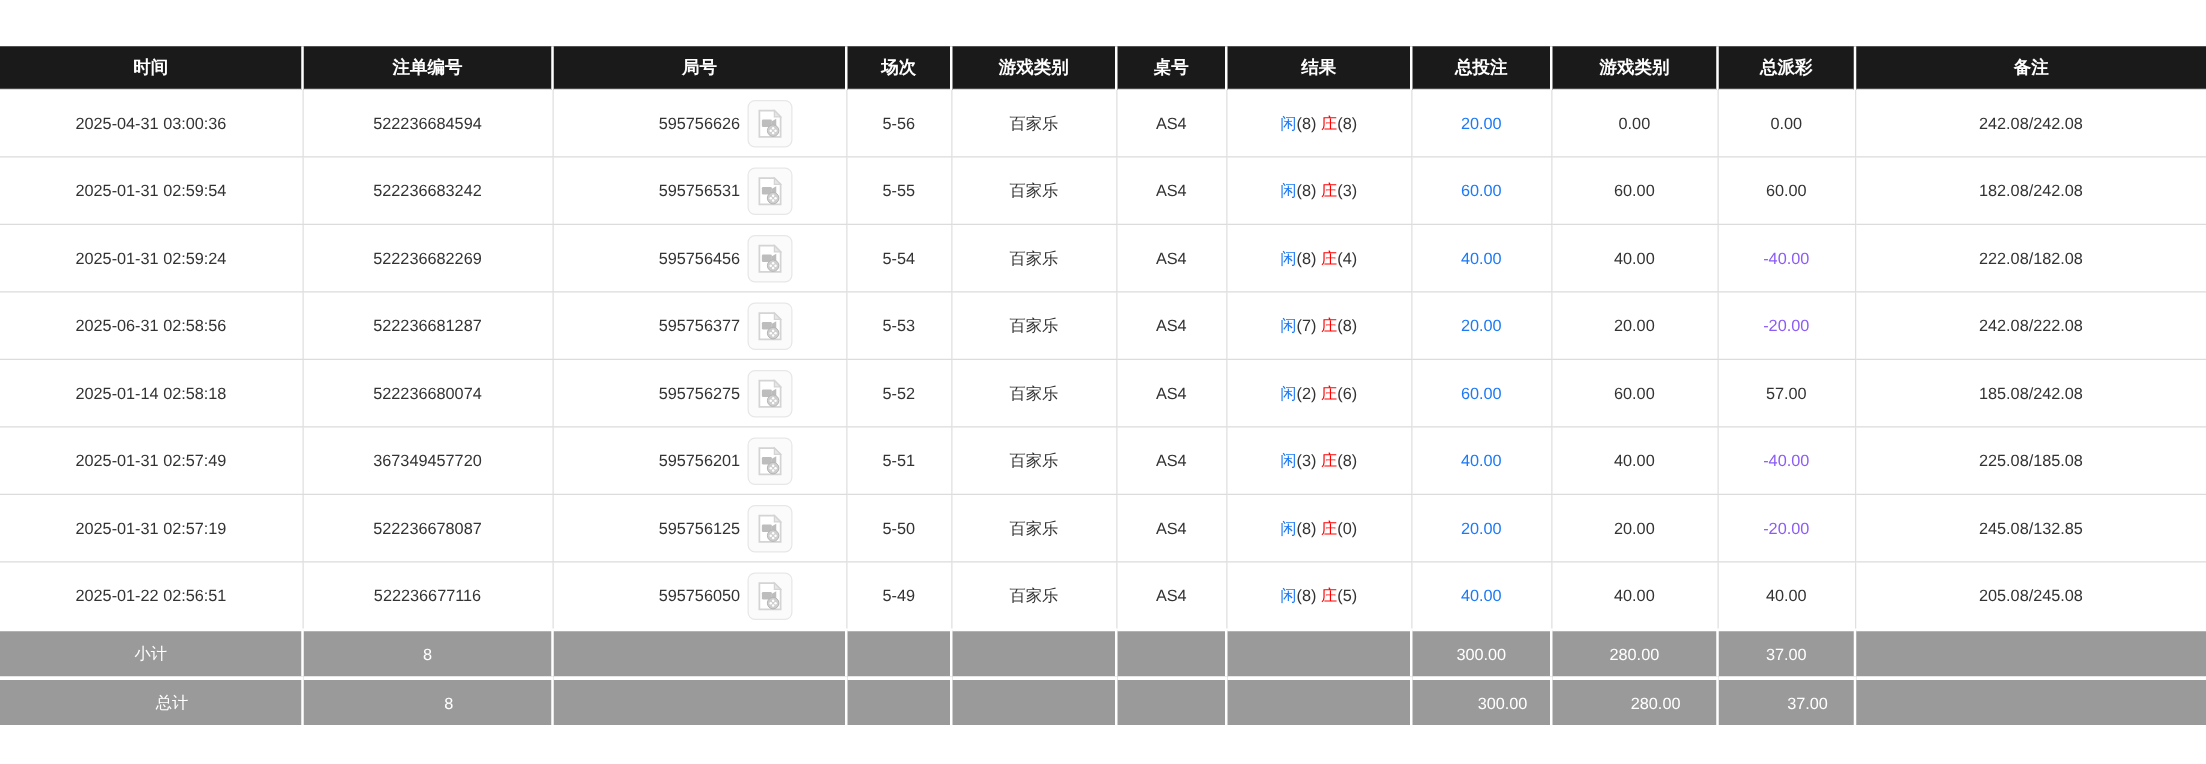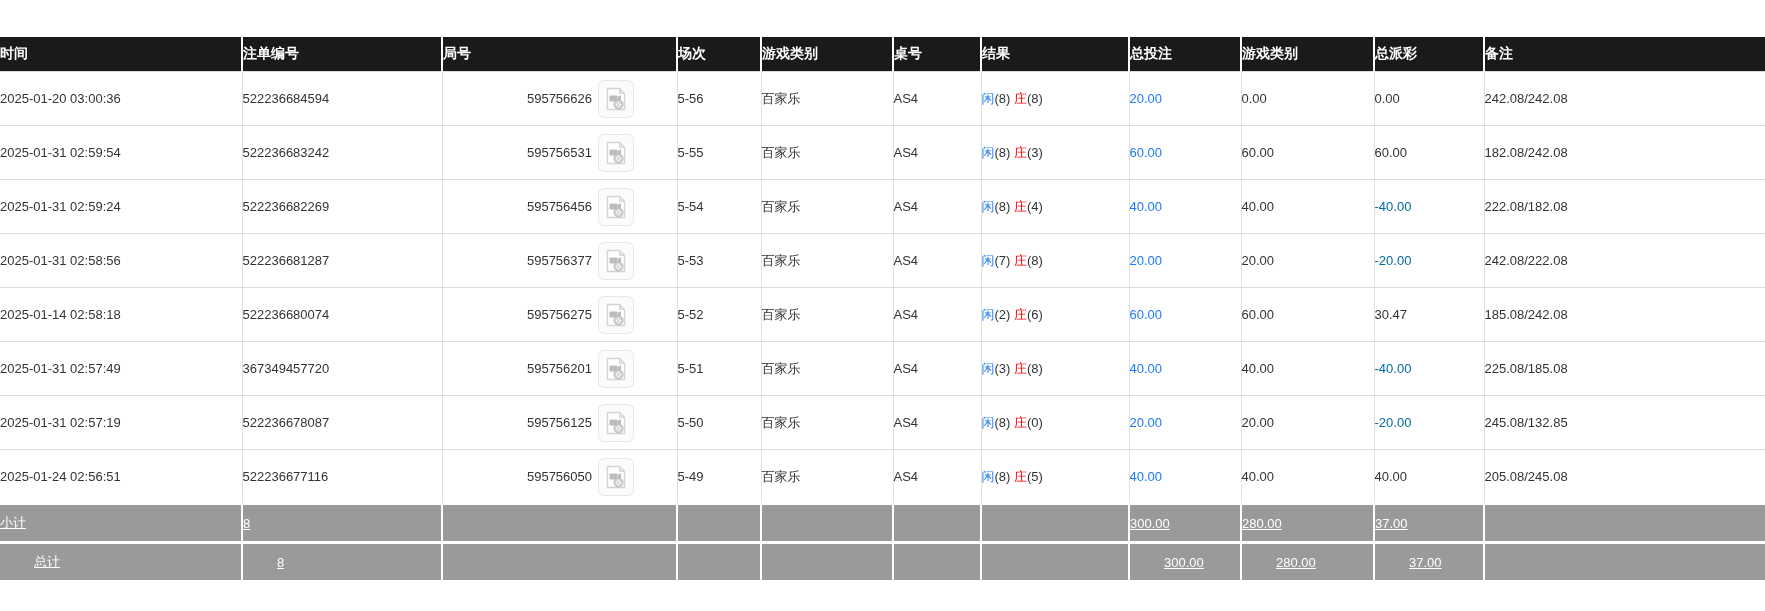--- a/index.html
+++ b/index.html
@@ -4,21 +4,21 @@
 <style>
   html,body{margin:0;padding:0;background:#fff;}
   body{
     width:1765px;height:611px;overflow:hidden;
     font-family:"Liberation Sans","DejaVu Sans",sans-serif;
     color:#333;
   }
   .table-wrap{margin-top:37px;}
   table{
     border-collapse:collapse;table-layout:fixed;width:1765px;
-    text-align:left;font-size:13px;
+    text-align:center;font-size:13px;
   }
   thead th{
     background:#1a1a1a;color:#fff;font-size:14px;font-weight:bold;
     height:34px;padding:0;border-right:2px solid #fff;
   }
   thead th:last-child{border-right:none;margin-left:11px;}
   tbody.data td{
     height:53px;padding:0;background:#fff;
     border-bottom:1px solid #dcdcdc;border-right:1px solid #e0e0e0;
     vertical-align:middle;
@@ -28,27 +28,27 @@
   .round-wrap{display:flex;align-items:center;justify-content:center;gap:6px;margin-left:42px;}
   .video-btn{
     display:inline-flex;align-items:center;justify-content:center;
     width:34px;height:36px;background:#fbfbfb;
     border:1px solid #e7e7e7;border-radius:6px;cursor:pointer;
   }
   .xian{color:#1c7af6;}
   .zhuang{color:#ff0000;}
   .pts{color:#333;}
   td.blue{color:#1c7af6;cursor:pointer;}
-  td.payout.neg{color:#0369a1;margin-left:44px;}
+  td.payout.neg{color:#8b5cf6;margin-left:44px;}
   tbody.summary td{
     height:36px;padding:0;background:#9a9a9a;color:#fff;
     border-right:2px solid #fff;vertical-align:middle;
   }
   tbody.summary td:last-child{border-right:none;}
-  tbody.summary tr td{border-top:2px solid #fff;text-decoration:underline;}
+  tbody.summary tr td{border-top:2px solid #fff;}
   tbody.summary tr.total-row td{border-top:3px solid #fff;padding-left:34px;}
 </style>
 </head>
 <body>
 
 <div class="table-wrap">
 <table>
   <colgroup>
     <col style="width:242px">
         <col style="width:200px">
@@ -72,21 +72,21 @@
       <th>桌号</th>
       <th>结果</th>
       <th>总投注</th>
       <th>游戏类别</th>
       <th>总派彩</th>
       <th>备注</th>
     </tr>
   </thead>
   <tbody class="data" id="rows-body">
   <tr>
-    <td>2025-01-20 03:00:36</td>
+    <td>2025-04-31 03:00:36</td>
     <td>522236684594</td>
     <td>
       <div class="round-wrap">
         <span>595756626</span>
         <span class="video-btn">
           <svg width="22" height="24" viewBox="0 0 22 24">
             <path d="M2.5 1.5 h12 l5 5 v16 h-17 z" fill="#ffffff" stroke="#d4d4d4" stroke-width="1.4"></path>
             <path d="M14.5 1.5 v5 h5 z" fill="#e6e6e6" stroke="#d4d4d4" stroke-width="1"></path>
             <rect x="4.5" y="8.5" width="8" height="6" rx="1" fill="#bdbdbd"></rect>
             <path d="M12.5 10 L16 8 v7 l-3.5 -2 z" fill="#bdbdbd"></path>
@@ -174,21 +174,21 @@
       <span class="xian">闲</span><span class="pts">(8)</span>
       <span class="zhuang">庄</span><span class="pts">(4)</span>
     </td>
     <td class="blue">40.00</td>
     <td>40.00</td>
     <td class="payout neg">-40.00</td>
     <td>222.08/182.08</td>
   </tr>
 
   <tr>
-    <td>2025-01-31 02:58:56</td>
+    <td>2025-06-31 02:58:56</td>
     <td>522236681287</td>
     <td>
       <div class="round-wrap">
         <span>595756377</span>
         <span class="video-btn">
           <svg width="22" height="24" viewBox="0 0 22 24">
             <path d="M2.5 1.5 h12 l5 5 v16 h-17 z" fill="#ffffff" stroke="#d4d4d4" stroke-width="1.4"></path>
             <path d="M14.5 1.5 v5 h5 z" fill="#e6e6e6" stroke="#d4d4d4" stroke-width="1"></path>
             <rect x="4.5" y="8.5" width="8" height="6" rx="1" fill="#bdbdbd"></rect>
             <path d="M12.5 10 L16 8 v7 l-3.5 -2 z" fill="#bdbdbd"></path>
@@ -237,21 +237,21 @@
     </td>
     <td>5-52</td>
     <td>百家乐</td>
     <td>AS4</td>
     <td>
       <span class="xian">闲</span><span class="pts">(2)</span>
       <span class="zhuang">庄</span><span class="pts">(6)</span>
     </td>
     <td class="blue">60.00</td>
     <td>60.00</td>
-    <td class="payout">30.47</td>
+    <td class="payout">57.00</td>
     <td>185.08/242.08</td>
   </tr>
 
   <tr>
     <td>2025-01-31 02:57:49</td>
     <td>367349457720</td>
     <td>
       <div class="round-wrap">
         <span>595756201</span>
         <span class="video-btn">
@@ -310,21 +310,21 @@
       <span class="xian">闲</span><span class="pts">(8)</span>
       <span class="zhuang">庄</span><span class="pts">(0)</span>
     </td>
     <td class="blue">20.00</td>
     <td>20.00</td>
     <td class="payout neg">-20.00</td>
     <td>245.08/132.85</td>
   </tr>
 
   <tr>
-    <td>2025-01-24 02:56:51</td>
+    <td>2025-01-22 02:56:51</td>
     <td>522236677116</td>
     <td>
       <div class="round-wrap">
         <span>595756050</span>
         <span class="video-btn">
           <svg width="22" height="24" viewBox="0 0 22 24">
             <path d="M2.5 1.5 h12 l5 5 v16 h-17 z" fill="#ffffff" stroke="#d4d4d4" stroke-width="1.4"></path>
             <path d="M14.5 1.5 v5 h5 z" fill="#e6e6e6" stroke="#d4d4d4" stroke-width="1"></path>
             <rect x="4.5" y="8.5" width="8" height="6" rx="1" fill="#bdbdbd"></rect>
             <path d="M12.5 10 L16 8 v7 l-3.5 -2 z" fill="#bdbdbd"></path>

